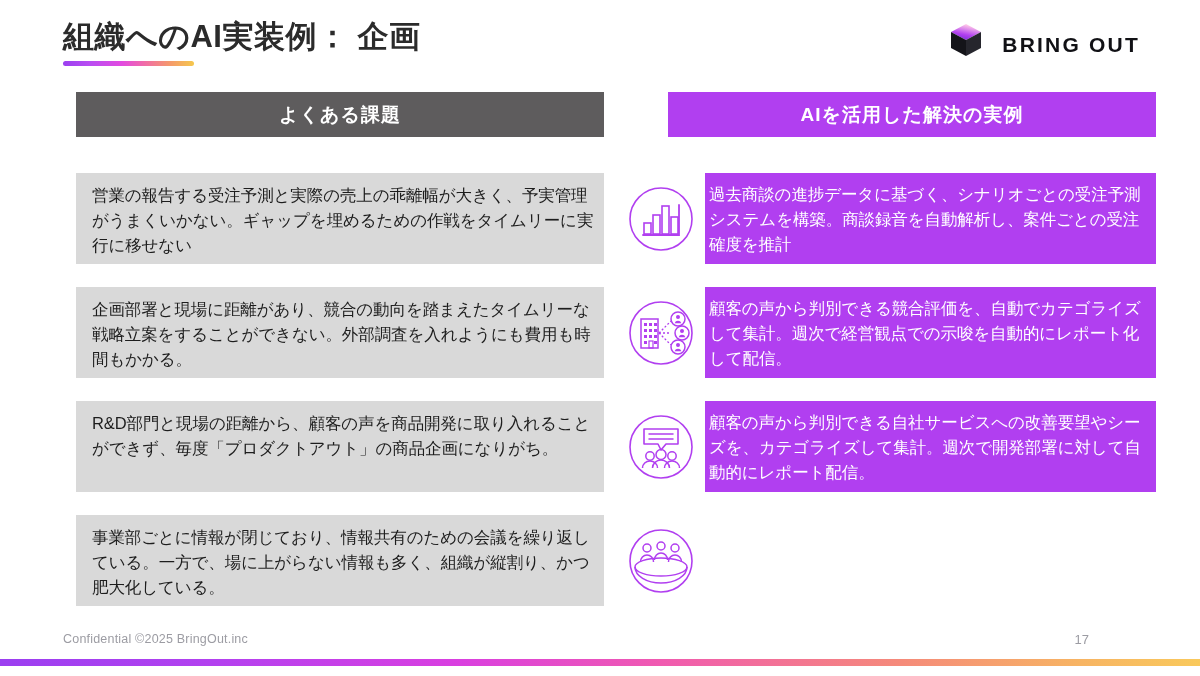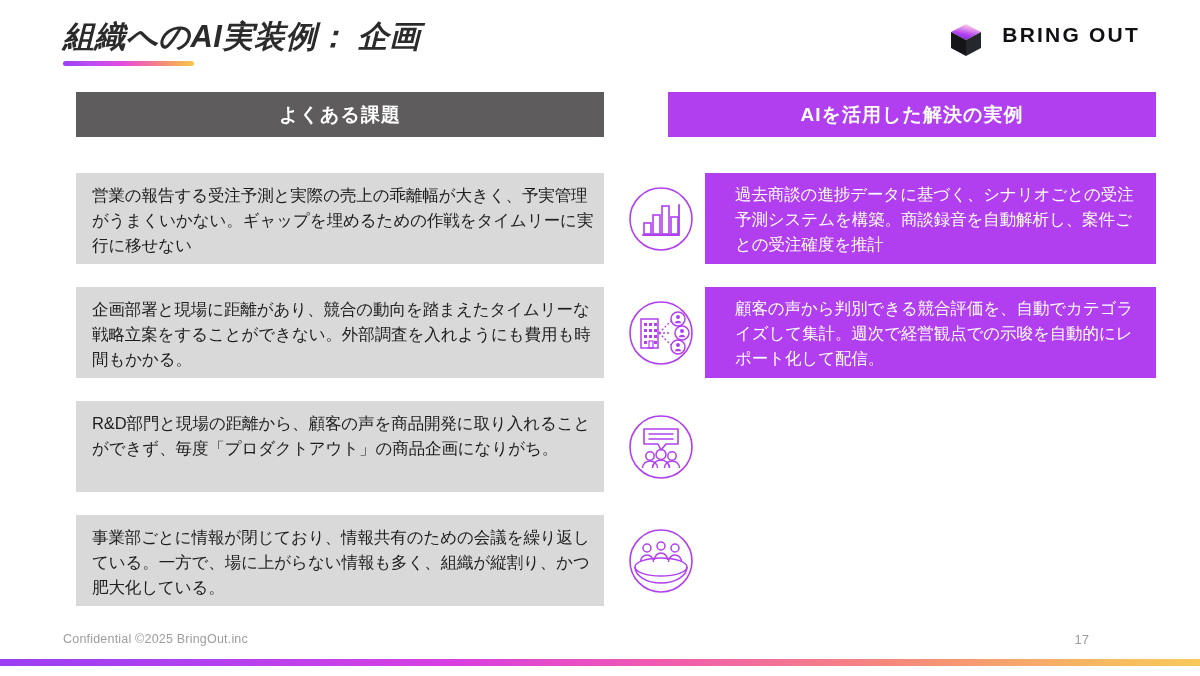--- a/index.html
+++ b/index.html
@@ -21,35 +21,34 @@
     left:0; top:0; width:1200px; height:92px;
   }
   .page-title {
     position:absolute;
     left:63px; top:16px;
     font-size:31px;
     font-weight:700;
     color:#2b2b2b;
     letter-spacing:0.5px;
     white-space:nowrap;
-    font-style:italic;
   }
   .title-underline {
     position:absolute;
     left:63px; top:61px;
     width:131px; height:5px;
     border-radius:3px;
     background:linear-gradient(90deg,#9b3ff0 0%,#b84df2 20%,#e24ae0 45%,#f06ba8 62%,#f59a6a 82%,#f5c84d 100%);
   }
 
   
   .brand {
     position:absolute;
     right:60px; top:23px;
-    display:flex; align-items:flex-start; gap:20px;
+    display:flex; align-items:flex-end; gap:20px;
   }
   .brand-cube { width:32px; height:34px; display:block; }
   .brand-text {
     font-size:21px; font-weight:800; color:#111115;
     letter-spacing:2.2px; white-space:nowrap;
   }
 
   
   .columns {
     position:absolute;
@@ -97,21 +96,21 @@
   .solution-icon {
     flex:0 0 auto;
     width:66px; height:66px;
     margin-right:11px;
     display:block;
   }
   .solution-box {
     flex:1 1 auto;
     align-self:stretch;
     background:#b13ff0;
-    padding:9px 13px 0 30px;
+    padding:9px 13px 0 4px;
     display:flex; align-items:flex-start;
   }
   .solution-text {
     font-size:16.5px;
     line-height:1.52;
     color:#ffffff;
     letter-spacing:-0.1px;
   }
 
   
@@ -262,20 +261,23 @@
               <g fill="none" stroke="#b13ff0" stroke-width="1.5">
                 <circle cx="22" cy="42" r="4.2"></circle>
                 <circle cx="44" cy="42" r="4.2"></circle>
                 <circle cx="33" cy="40.5" r="5"></circle>
                 <path d="M14.5 54 a7.5 7 0 0 1 15 0"></path>
                 <path d="M36.5 54 a7.5 7 0 0 1 15 0"></path>
                 <path d="M24.5 54 a8.5 8 0 0 1 17 0"></path>
               </g>
             </svg>
           </span>
+          <div class="solution-box">
+            <div class="solution-text">顧客の声から判別できる自社サービスへの改善要望やシーズを、カテゴライズして集計。週次で開発部署に対して自動的にレポート配信。</div>
+          </div>
         </div>
 
         <div class="solution-row">
           <span>
             <svg class="solution-icon" viewBox="0 0 66 66" aria-hidden="true">
               <circle cx="33" cy="33" r="31" fill="none" stroke="#b13ff0" stroke-width="1.6"></circle>
               <g fill="none" stroke="#b13ff0" stroke-width="1.5">
                 <circle cx="19" cy="20" r="4"></circle>
                 <circle cx="33" cy="18" r="4"></circle>
                 <circle cx="47" cy="20" r="4"></circle>

